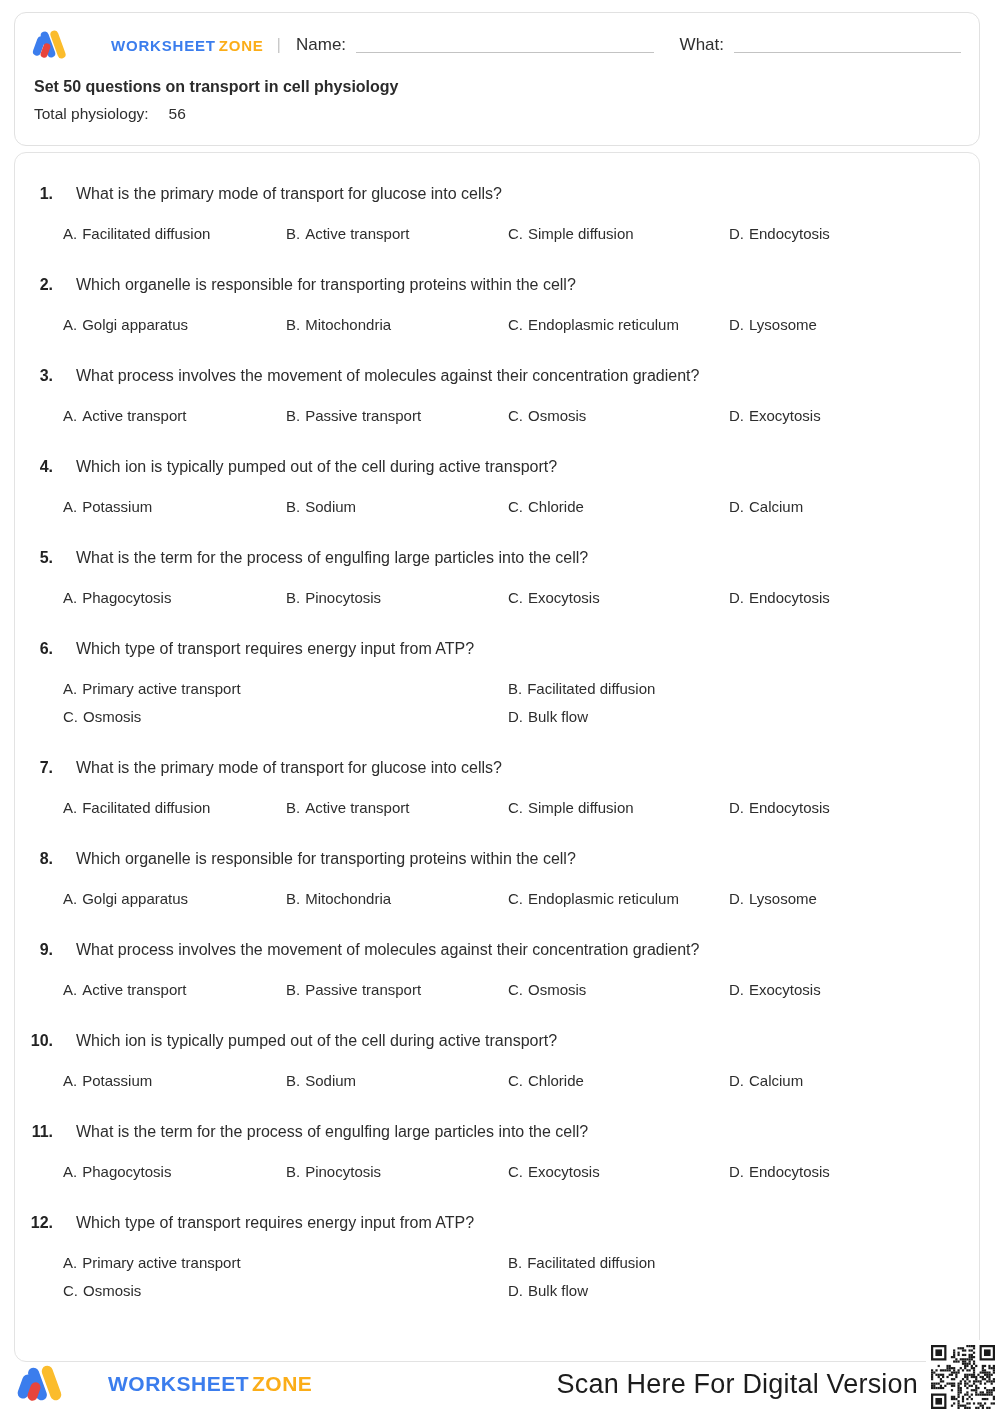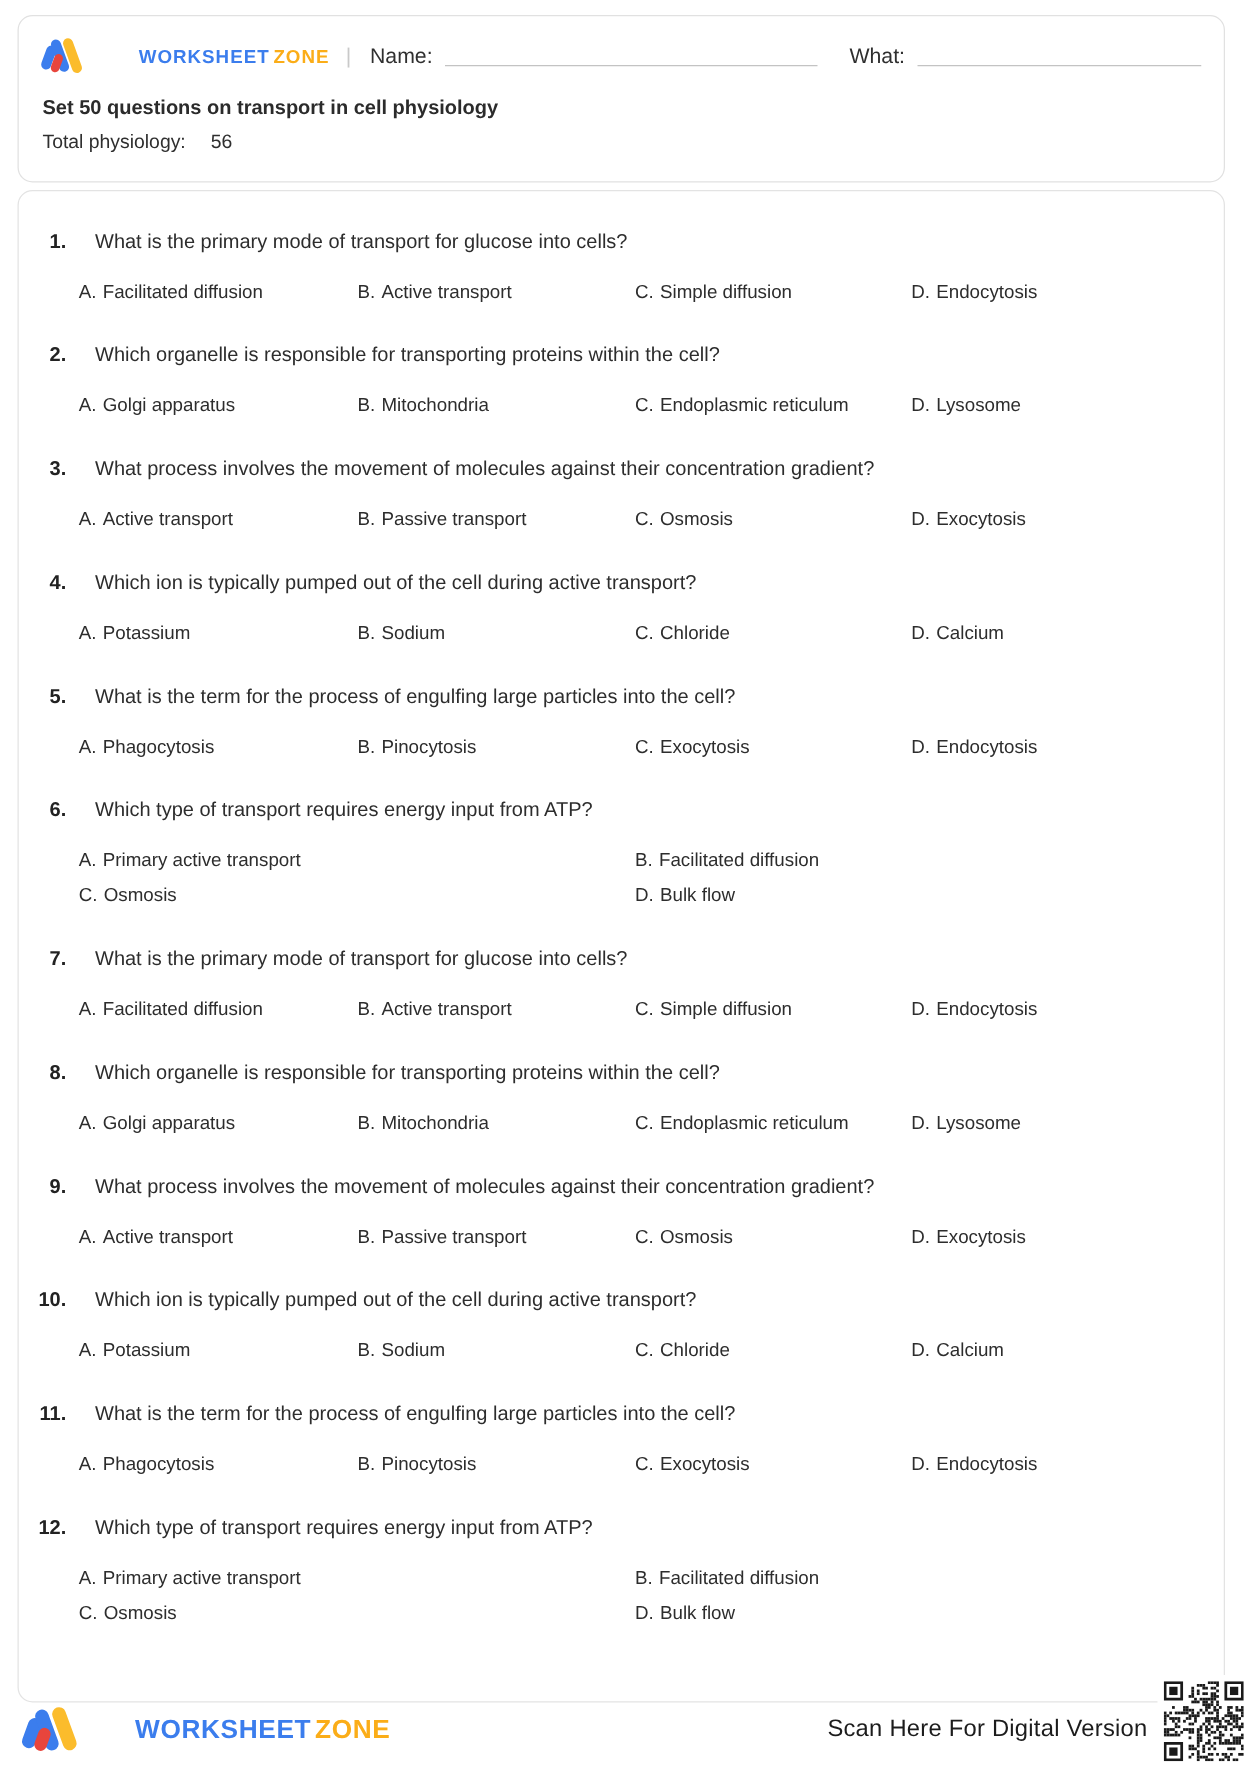--- a/index.html
+++ b/index.html
@@ -50,21 +50,21 @@
   .opt-letter { margin-right:5px; }
 
   
   .footer { position:absolute; left:20px; right:0; bottom:4px; height:52px; display:flex; align-items:center; }
   .logo-mark.lg { width:42px; height:38px; }
   .logo-mark.lg .b1 { left:0;    top:9px;  width:11px; height:25px; border-radius:6px; }
   .logo-mark.lg .b2 { left:12px; top:2px;  width:11px; height:34px; border-radius:6px; }
   .logo-mark.lg .r1 { left:9px;  top:17px; width:10px; height:19px; border-radius:6px; }
   .logo-mark.lg .y1 { left:26px; top:0;    width:11px; height:36px; border-radius:6px; }
   .brand-text.lg { font-size:21px; letter-spacing:0.5px; margin-left:10px; }
-  .scan-text { margin-left:auto; margin-right:82px; font-size:19px; color:#1c1c1c; letter-spacing:0.2px; }
+  .scan-text { margin-left:auto; margin-right:82px; font-size:27px; color:#1c1c1c; letter-spacing:0.2px; }
 
   .qr-box {
     position:absolute; right:0; bottom:0; width:74px; height:74px;
     box-sizing:border-box; background:#fff; padding:5px; z-index:5;
   }
   .qr-box svg { display:block; width:64px; height:64px; fill:#1a1a1a; }
 </style>
 </head>
 <body>
 

